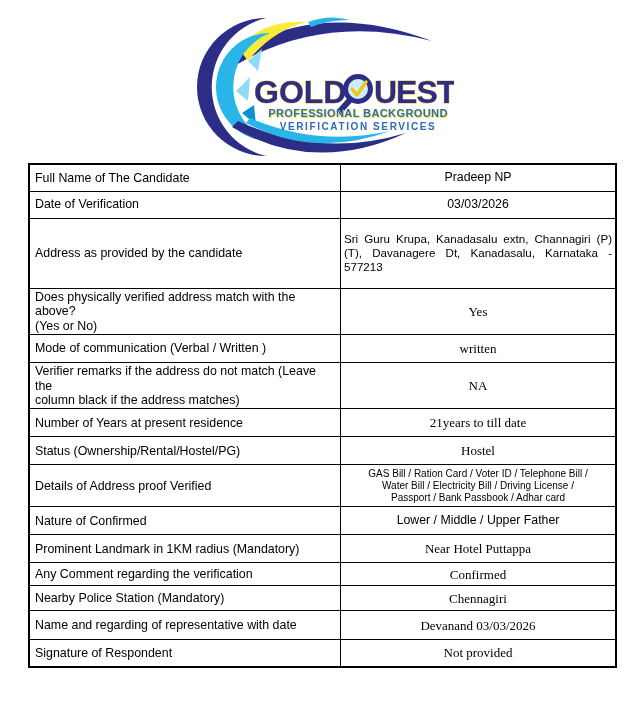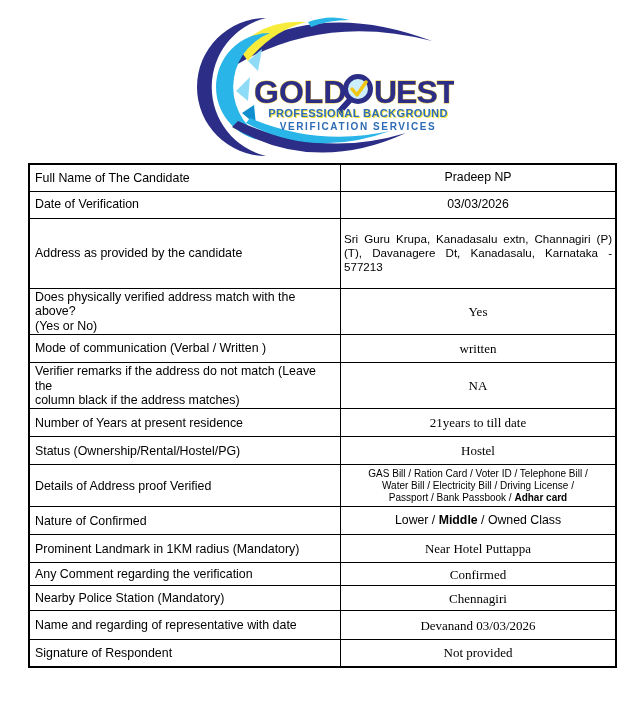--- a/index.html
+++ b/index.html
@@ -31,21 +31,21 @@
   td.value-cell{
     padding:1px 4px;
     text-align:center;
     line-height:1.2;
     white-space:pre-line;
   }
   .v-serif{font-family:Liberation Serif, serif;font-size:13px;margin-left:35px;}
   .v-sans{font-family:"Liberation Sans",sans-serif;font-size:12.3px;margin-left:28px;}
   .v-small{font-size:10px;line-height:1.18;}
   td.v-justify{text-align:justify;text-align-last:left;padding:13px 3px;font-size:11.6px;line-height:1.25;vertical-align:middle;}
-  .seg-bold{font-weight:bold;}
+  .seg-bold{font-weight:normal;}
 </style>
 </head>
 <body>
 
 <div class="page">
 
   <div class="logo-wrap">
     <svg viewBox="0 0 262 148" width="262" height="148">
 
       <path d="M36,44 Q124,-16 240,28 Q132,0 44,52 Z" fill="#2b2d87"></path>
@@ -119,21 +119,21 @@
         <td class="value-cell v-serif">Hostel</td>
       </tr>
       <tr style="height:42px">
         <td class="label-cell">Details of Address proof Verified</td>
         <td class="value-cell v-sans v-small"><span>GAS Bill / Ration Card / Voter ID / Telephone Bill /
 Water Bill / Electricity Bill / Driving License /
 Passport / Bank Passbook / </span><span class="seg-bold">Adhar card</span><span></span></td>
       </tr>
       <tr style="height:28px">
         <td class="label-cell">Nature of Confirmed</td>
-        <td class="value-cell v-sans"><span>Lower / </span><span class="seg-bold">Middle</span><span> / Owned Class</span></td>
+        <td class="value-cell v-sans"><span>Lower / </span><span class="seg-bold">Middle</span><span> / Upper Father</span></td>
       </tr>
       <tr style="height:28px">
         <td class="label-cell">Prominent Landmark in 1KM radius (Mandatory)</td>
         <td class="value-cell v-serif">Near Hotel Puttappa</td>
       </tr>
       <tr style="height:23px">
         <td class="label-cell">Any Comment regarding the verification</td>
         <td class="value-cell v-serif">Confirmed</td>
       </tr>
       <tr style="height:25px">

